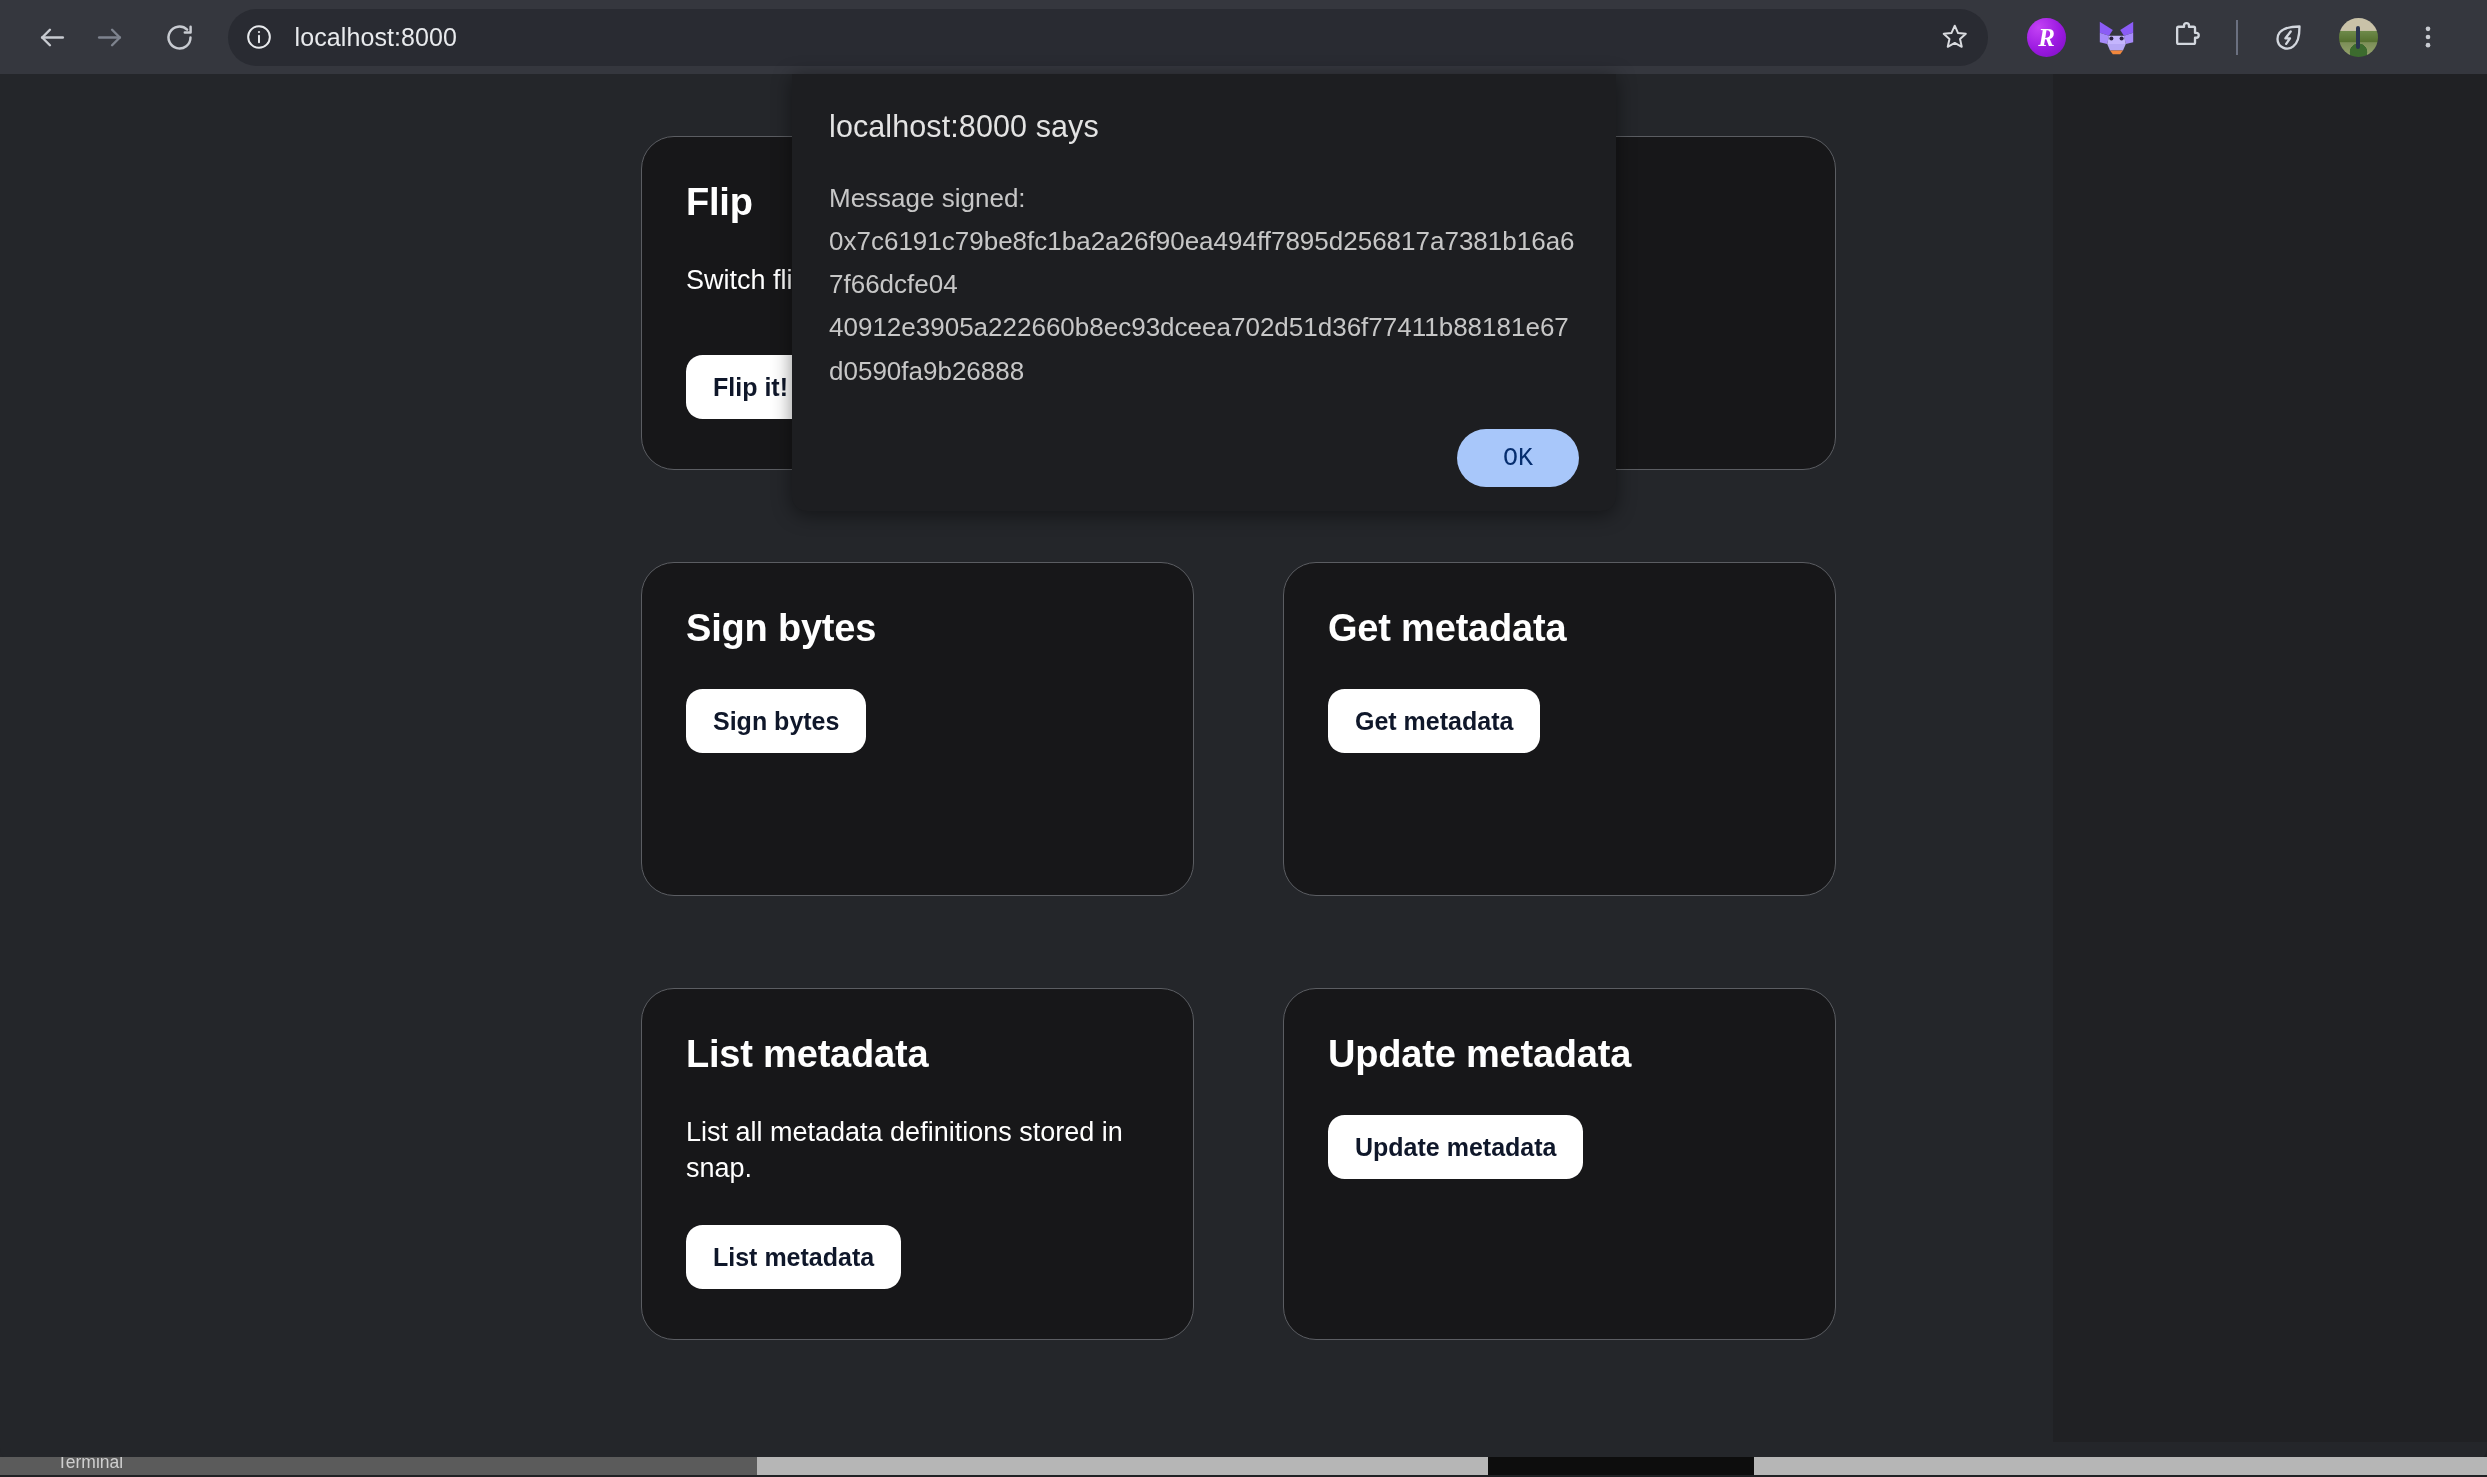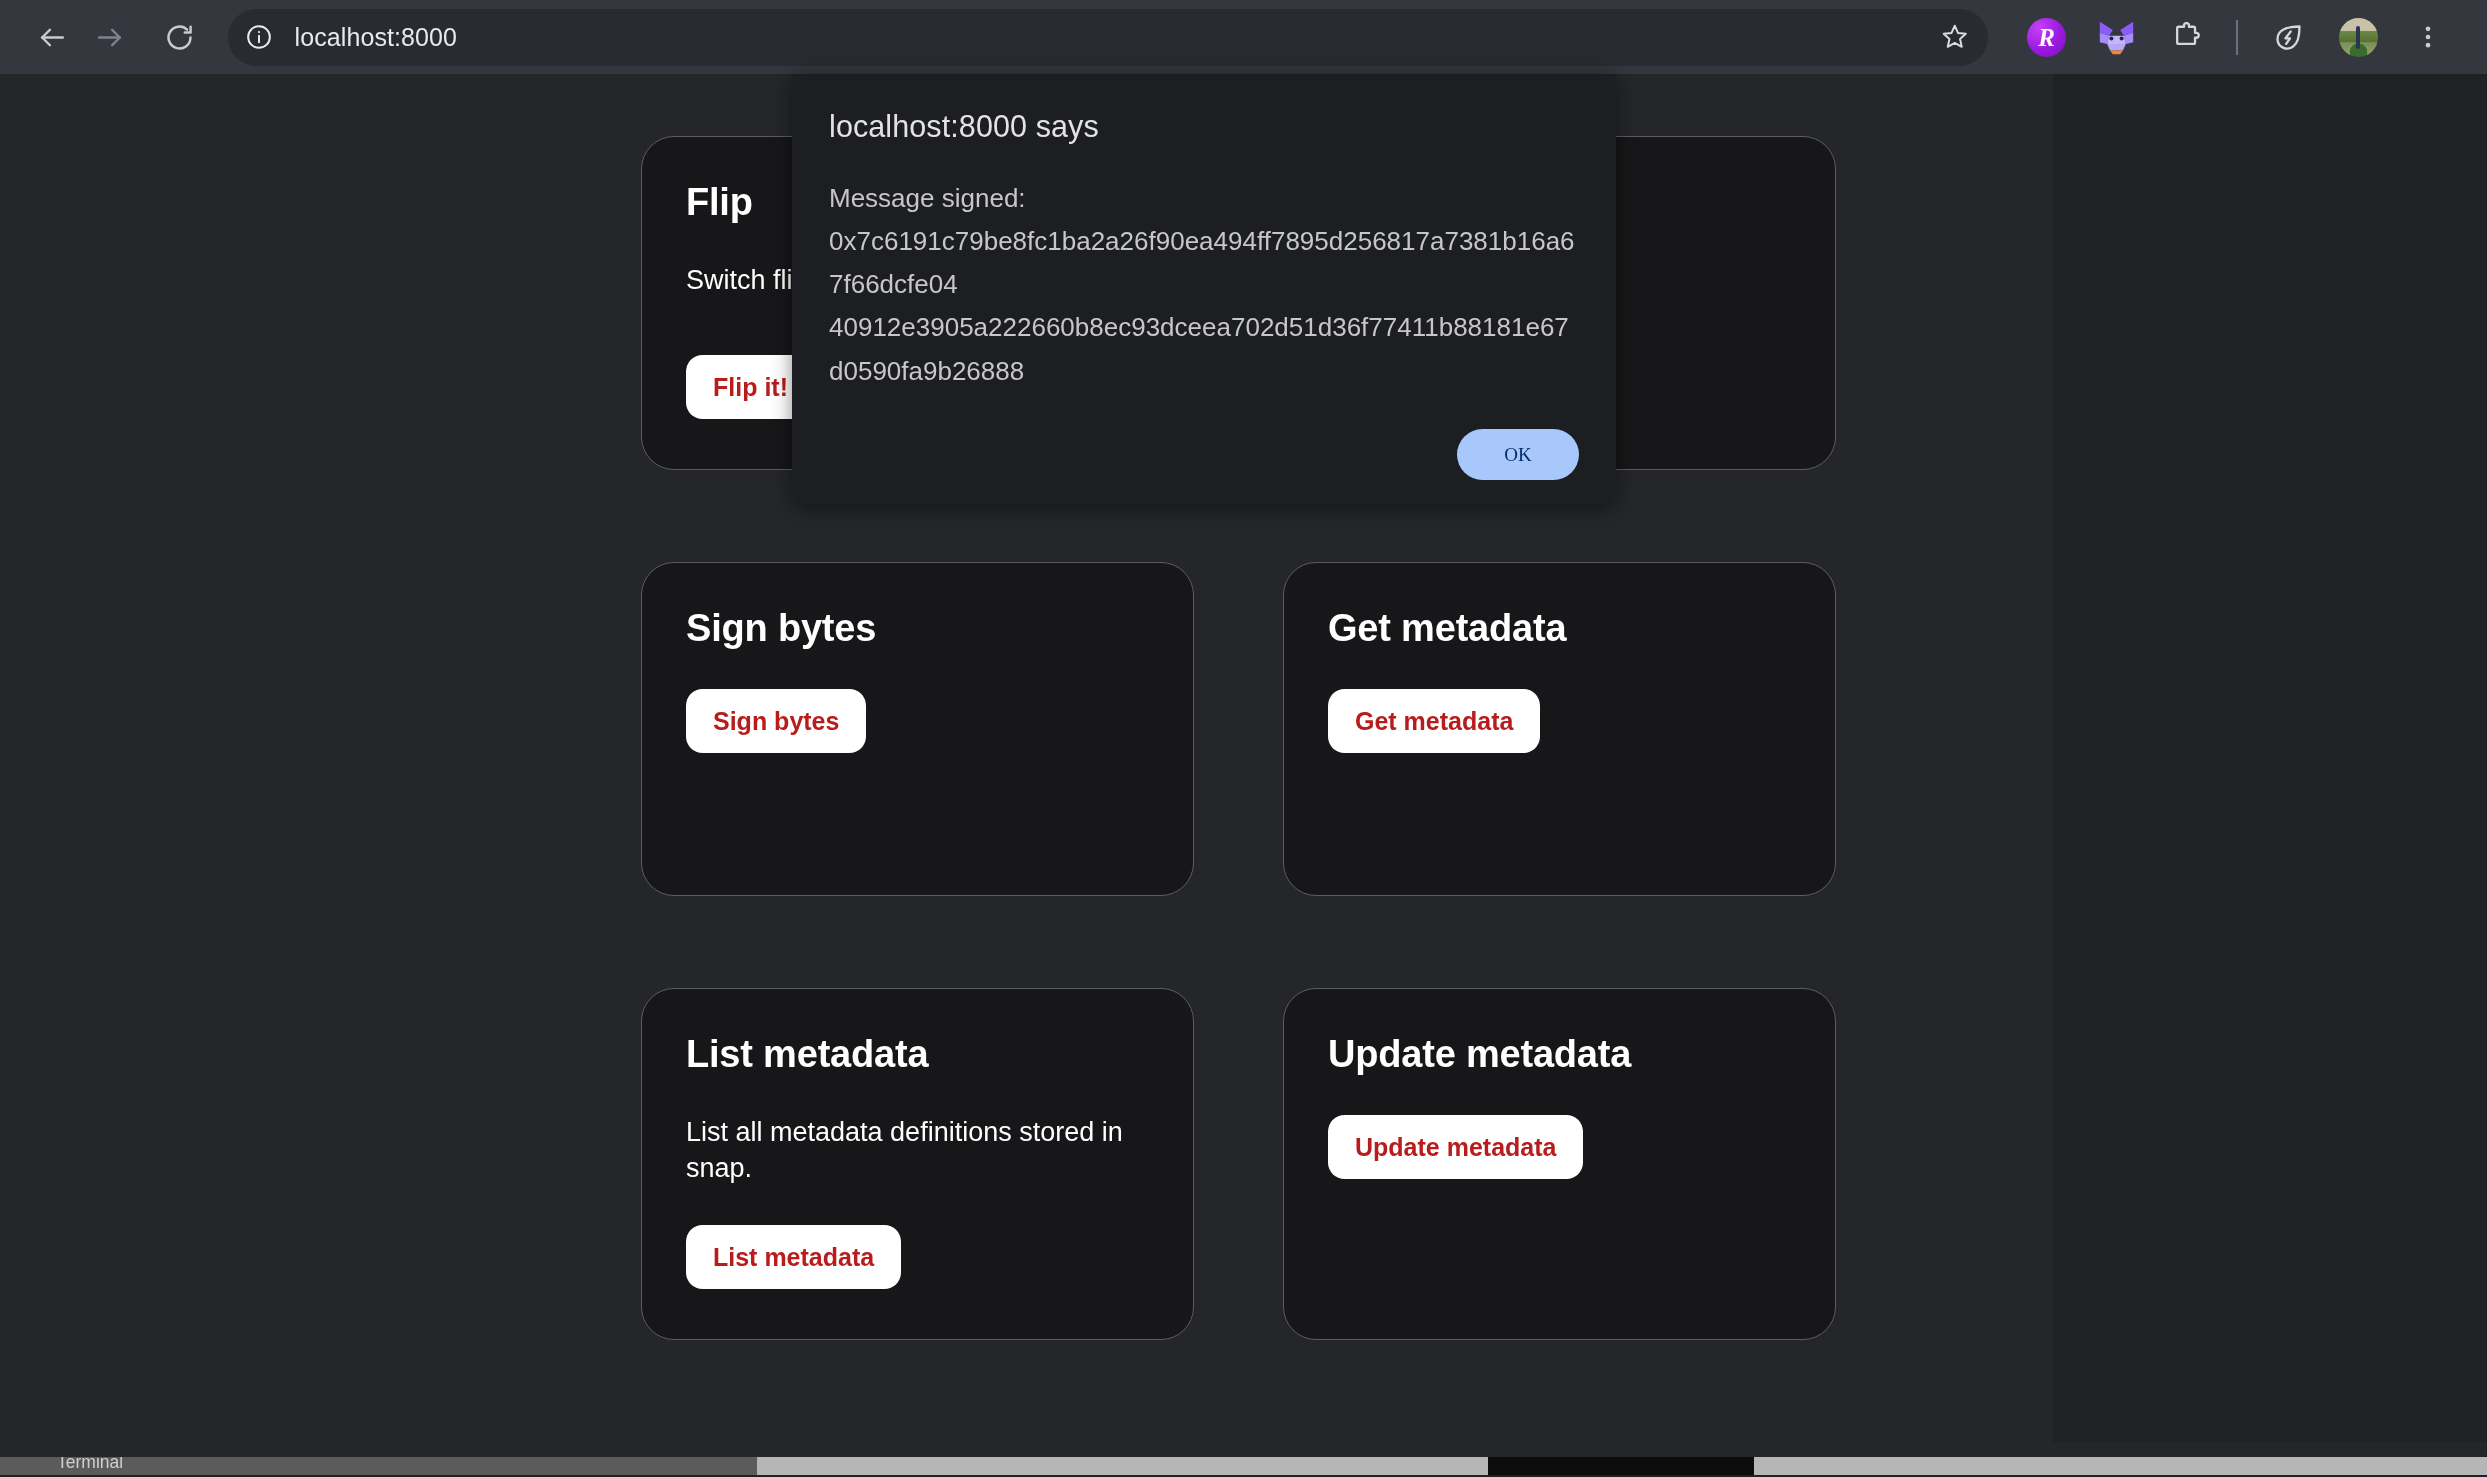--- a/index.html
+++ b/index.html
@@ -136,21 +136,21 @@
     color: #FFFFFF;
     font-size: 27px;
     line-height: 1.32;
     font-weight: 400;
     margin-bottom: 39px;
     flex: 1 1 auto;
   }
   .card-btn {
     align-self: flex-start;
     background: #FFFFFF;
-    color: #b91c1c;
+    color: #0f172a;
     border: none;
     border-radius: 16.6px;
     font-family: "Liberation Sans", sans-serif;
     font-size: 25px;
     font-weight: 700;
     padding: 17.5px 27px;
     cursor: pointer;
     white-space: nowrap;
   }
 
@@ -181,22 +181,22 @@
     margin-bottom: 36px;
   }
   .js-dialog-actions {
     display: flex; justify-content: flex-end;
   }
   .js-ok-btn {
     background: #A8C7FA;
     color: #062E6F;
     border: none;
     border-radius: 31px;
-    font-family: Liberation Serif, serif;
-    font-size: 19px;
+    font-family: Liberation Mono, monospace;
+    font-size: 25px;
     font-weight: 500;
     padding: 14.8px 42px;
     min-width: 122px;
     cursor: pointer;
   }
 
   
   .bottom-sliver {
     position: absolute; left: 0; top: 1457px;
     width: 2487px; height: 18px;

